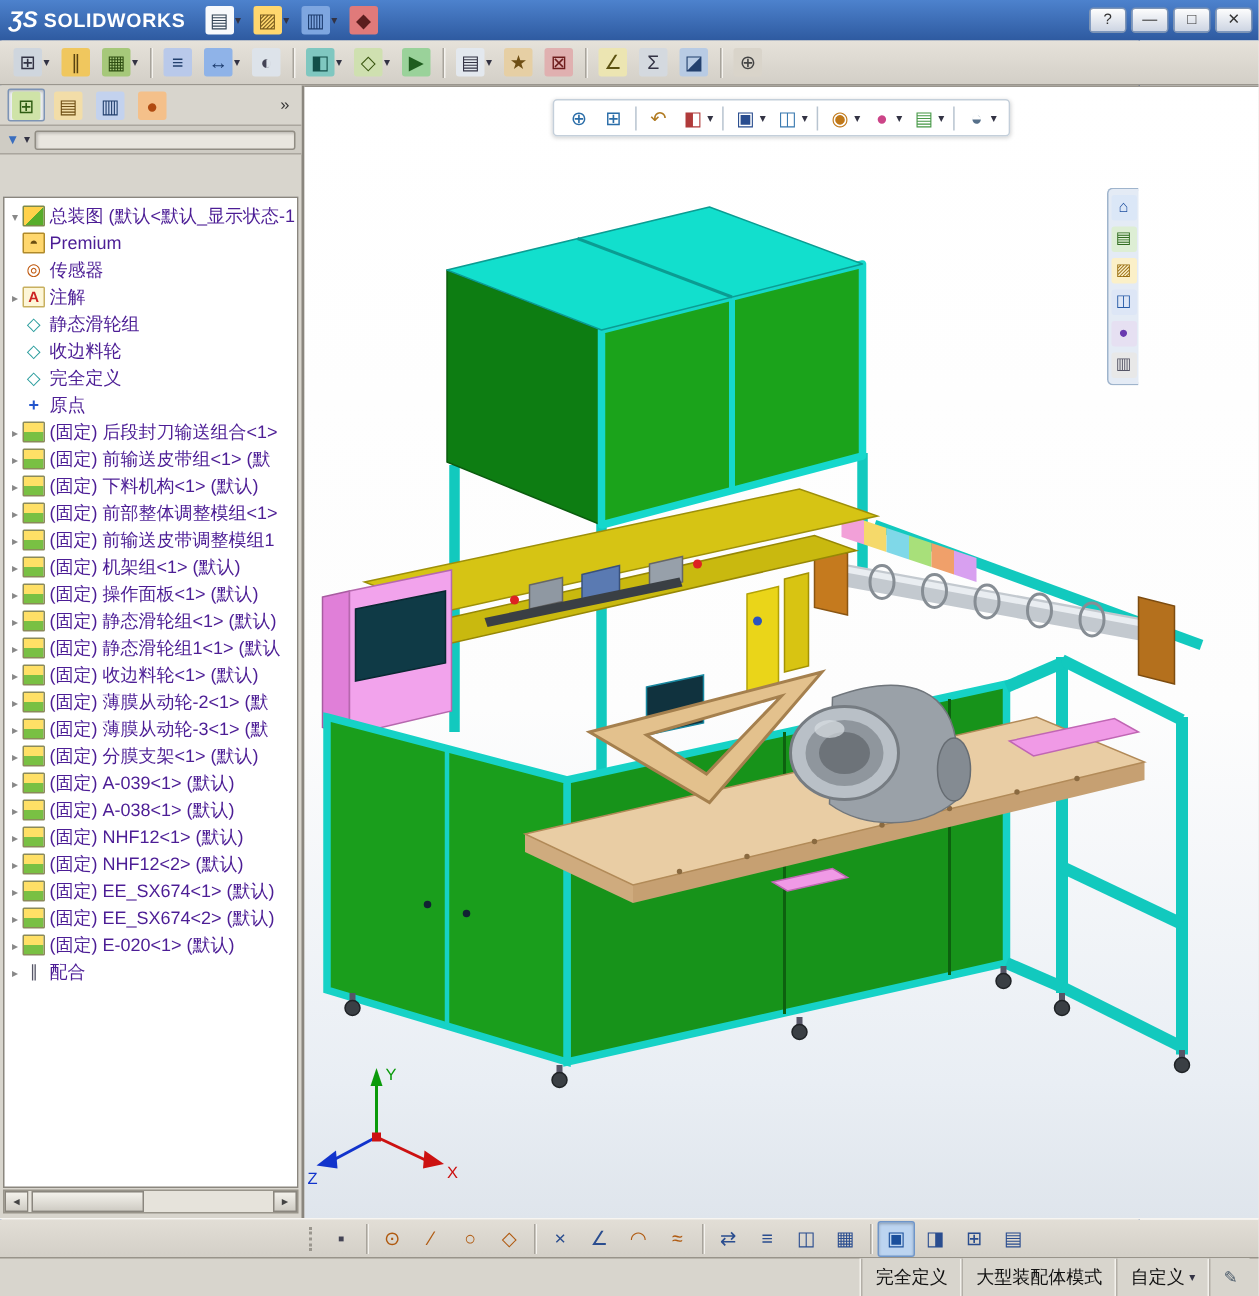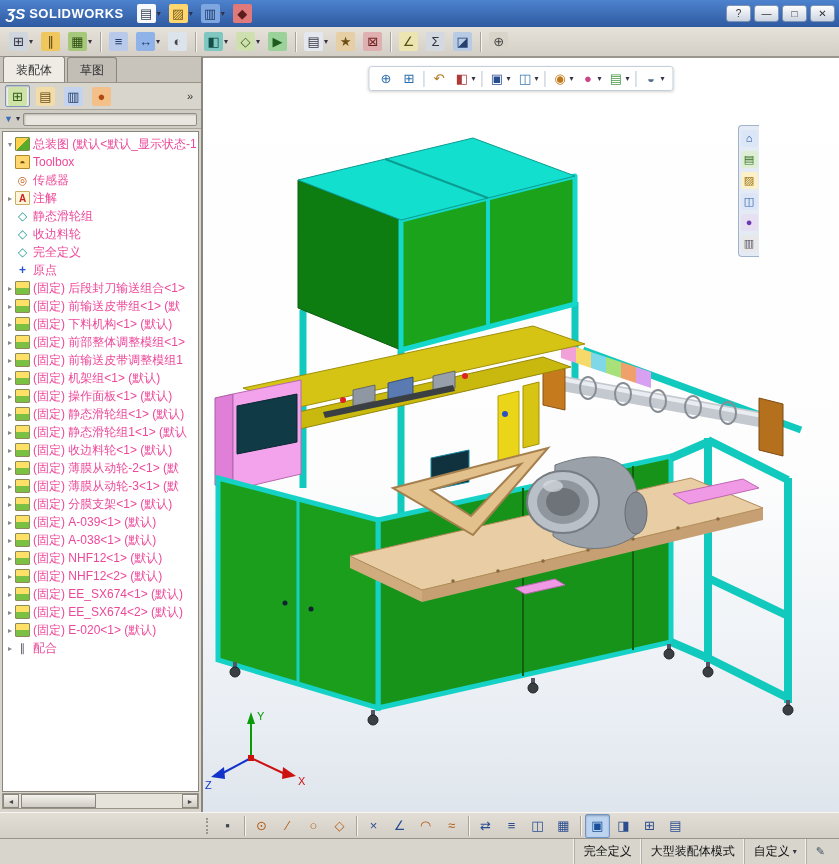--- a/index.html
+++ b/index.html
@@ -45,21 +45,21 @@
   .caret{width:10px;flex:none;font-size:8px;color:#888;text-align:center}
   .ticon{flex:none;width:15px;height:14px;margin-right:3px;font-size:10px;line-height:14px;text-align:center;border-radius:1px}
   .ticon.assembly{background:linear-gradient(135deg,#ffd24a 0 52%,#57ad2a 52% 100%);border:1px solid #7d8a4a}
   .ticon.history{background:#ffd76e;border:1px solid #b08a2a;color:#6b4e10}
   .ticon.sensors{color:#c05a10;font-size:11px}
   .ticon.annotations{color:#cc2222;font-weight:bold;background:#fdf6d8;border:1px solid #c8b060}
   .ticon.plane{color:#2a9d9d;font-size:12px}
   .ticon.origin{color:#2255cc;font-weight:bold;font-size:12px}
   .ticon.component{background:linear-gradient(180deg,#ffe066 0 48%,#79c043 48% 100%);border:1px solid #8a8a5a}
   .ticon.mates{color:#556;font-size:11px}
-  .tlabel{font-size:12px;color:#ec4899;overflow:hidden}
+  .tlabel{font-size:12px;color:#4c1d95;overflow:hidden}
   .hscroll{position:absolute;left:2px;right:2px;bottom:3px;height:16px;background:#d8d5cd;border:1px solid #98948a;display:flex;align-items:center}
   .sbtn{width:16px;height:14px;background:linear-gradient(#f4f2ec,#cfccc4);border:1px solid #8a867e;font-size:7px;line-height:13px;text-align:center;color:#444;flex:none}
   .strack{flex:1;height:14px;position:relative;background:#e6e3db}
   .sthumb{position:absolute;left:2px;top:0;width:46%;height:14px;background:linear-gradient(#f4f2ec,#cfccc4);border:1px solid #8a867e}
   .splitter{position:absolute;left:201px;top:57px;width:4px;height:755px;background:transparent}
 
   
   .viewport{position:absolute;left:203px;top:57px;width:636px;height:755px;background:linear-gradient(180deg,#ffffff 0%,#fdfdfd 55%,#e9eef4 88%,#dfe5ec 100%);border-top:1px solid #9a968e;overflow:hidden}
   #model{position:absolute;left:0;top:0;width:636px;height:755px}
   #headsup{position:absolute;left:50%;top:8px;transform:translateX(-50%);display:flex;align-items:center;background:rgba(255,255,255,.78);border:1px solid #c4cfda;border-radius:3px;padding:1px 5px;box-shadow:0 1px 3px rgba(0,0,0,.18);z-index:4}
@@ -176,24 +176,20 @@
       <span class="ibtn">
         <span class="glyph" style="background: rgb(184, 203, 228); color: rgb(35, 64, 110);">◪</span>
       </span>
       <span class="sep"></span>
       <span class="ibtn">
         <span class="glyph" style="background: rgb(217, 212, 202); color: rgb(68, 68, 68);">⊕</span>
       </span>
     </div>
 
   <div class="leftpanel">
-    <div id="cmtabs">
-        <span class="cmtab active">装配体</span>
-        <span class="cmtab">草图</span>
-      </div>
     <div id="fmicons">
         <span class="ibtn active">
           <span class="glyph" style="background: rgb(207, 227, 168); color: rgb(46, 92, 18);">⊞</span>
         </span>
         <span class="ibtn">
           <span class="glyph" style="background: rgb(242, 221, 168); color: rgb(110, 78, 20);">▤</span>
         </span>
         <span class="ibtn">
           <span class="glyph" style="background: rgb(195, 210, 238); color: rgb(35, 64, 110);">▥</span>
         </span>
@@ -209,21 +205,21 @@
     </div>
     <div id="tree">
       <div class="trow root">
         <span class="caret">▾</span>
         <span class="ticon assembly"></span>
         <span class="tlabel">总装图 (默认&lt;默认_显示状态-1</span>
       </div>
     <div class="trow">
           <span class="caret"></span>
           <span class="ticon history">◓</span>
-          <span class="tlabel">Toolbox</span>
+          <span class="tlabel">Premium</span>
         </div>
         <div class="trow">
           <span class="caret"></span>
           <span class="ticon sensors">◎</span>
           <span class="tlabel">传感器</span>
         </div>
         <div class="trow">
           <span class="caret">▸</span>
           <span class="ticon annotations">A</span>
           <span class="tlabel">注解</span>

